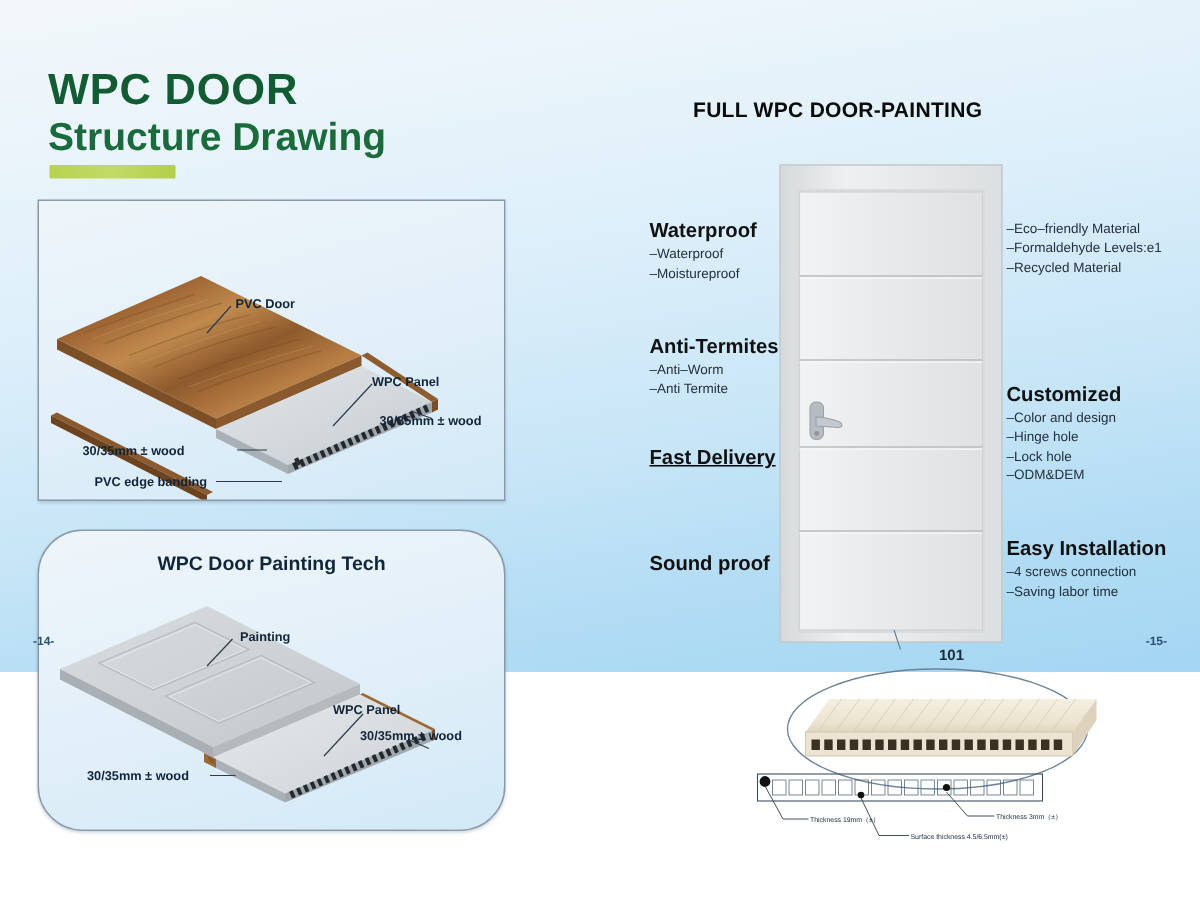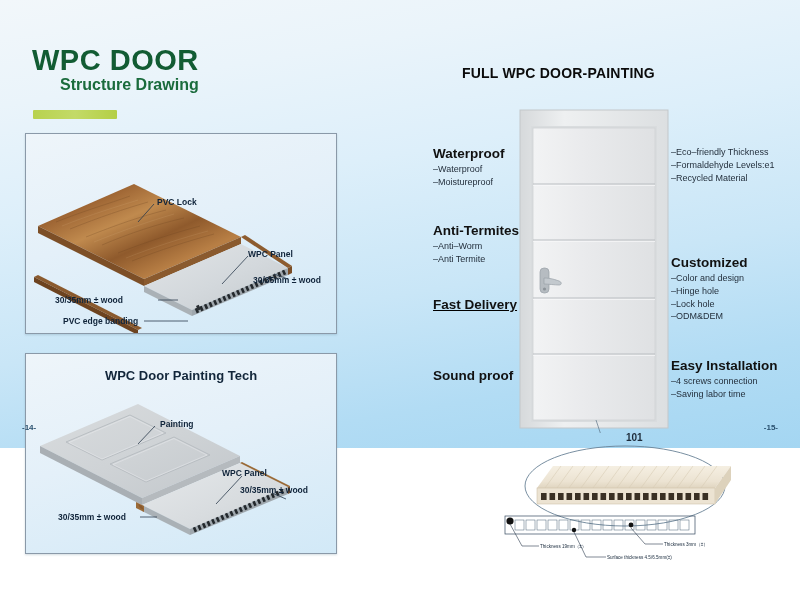--- a/index.html
+++ b/index.html
@@ -16,37 +16,36 @@
     background: linear-gradient(170deg, #f2f7fa 0%, #eaf4fa 18%, #ddeffa 38%, #c9e6f7 62%, #b2dcf4 82%, #a4d6f2 100%);
   }
   
   .title-main {
     position: absolute; left: 32px; top: 44px;
     font-size: 29px; font-weight: bold; letter-spacing: 0.5px;
     color: #125c33;
   }
   .title-sub {
     position: absolute; left: 32px; top: 76px;
-    font-size: 16px; font-weight: bold;
+    font-size: 26px; font-weight: bold;
     color: #1a6b3c;
-    margin-left: 28px;
   }
   .accent-bar {
     position: absolute; left: 33px; top: 110px;
     width: 84px; height: 9px; border-radius: 1px;
     background: linear-gradient(90deg, #b8d24e 0%, #c3da68 50%, #b4cf45 100%);
   }
   .panel {
     position: absolute;
     background: linear-gradient(165deg, #eef5fa 0%, #e4f0f9 45%, #d2e9f7 100%);
     border: 1px solid #8a99a8;
     box-shadow: 0 1px 2px rgba(80,110,130,0.25);
   }
   #panel1 { left: 25px; top: 133px; width: 310px; height: 199px; }
-  #panel2 { left: 25px; top: 353px; width: 310px; height: 199px; }
+  #panel2 { left: 25px; top: 353px; width: 310px; height: 199px; border-radius: 30px; }
   .panel-title {
     position: absolute; top: 14px; left: 0; width: 100%;
     text-align: center; font-size: 13px; font-weight: bold; color: #12263a;
   }
   .cap {
     position: absolute; font-size: 8.5px; font-weight: bold; color: #10243a;
     white-space: nowrap;
   }
   svg.art { position: absolute; left: 0; top: 0; }
 
@@ -165,21 +164,21 @@
 
       <g stroke="#2b3b4d" stroke-width="0.8" fill="none">
         <path d="M128,70 L112,88"></path>
         <path d="M222,122 L196,150"></path>
         <path d="M262,145 L248,140"></path>
         <path d="M132,166 L152,166"></path>
         <path d="M118,187 L162,187"></path>
       </g>
     </svg>
 
-    <div class="cap" style="left:131px; top:63px;">PVC Lock</div>
+    <div class="cap" style="left:131px; top:63px;">PVC Door</div>
     <div class="cap" style="left:222px; top:115px;">WPC Panel</div>
     <div class="cap" style="left:227px; top:141px;">30/35mm ± wood</div>
     <div class="cap" style="left:29px; top:161px;">30/35mm ± wood</div>
     <div class="cap" style="left:37px; top:182px;">PVC edge banding</div>
   </div>
 
   <div class="panel" id="panel2">
     <div class="panel-title">WPC Door Painting Tech</div>
 
     <svg class="art" width="310" height="199" viewBox="0 0 310 199">
@@ -322,21 +321,21 @@
     </g>
 
     <g stroke="#5d7487" stroke-width="0.7" fill="none">
       <path d="M78,312 L90,348"></path>
     </g>
   </svg>
 
   <div class="door-num">101</div>
 
   <div class="feat" style="left:671px; top:146px;">
-    <div class="li">–Eco–friendly Thickness</div>
+    <div class="li">–Eco–friendly Material</div>
     <div class="li">–Formaldehyde Levels:e1</div>
     <div class="li">–Recycled Material</div>
   </div>
 
   <div class="feat" style="left:671px; top:255px;">
     <div class="hd">Customized</div>
     <div class="li">–Color and design</div>
     <div class="li">–Hinge hole</div>
     <div class="li">–Lock hole</div>
     <div class="li">–ODM&amp;DEM</div>

